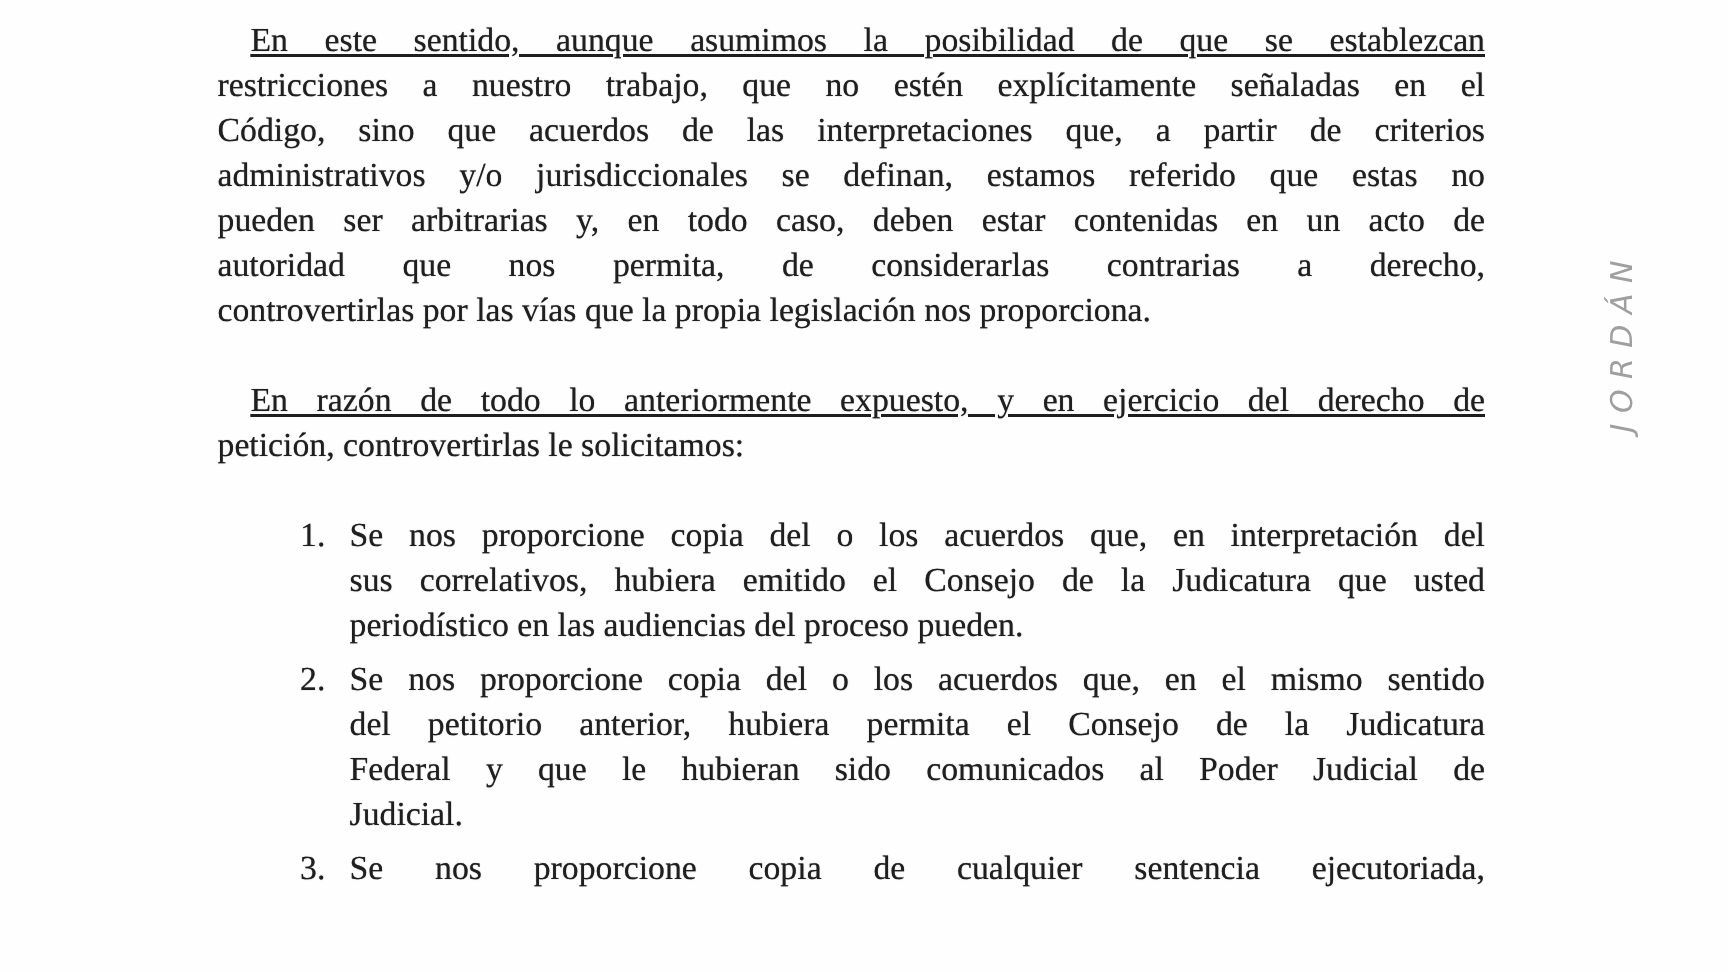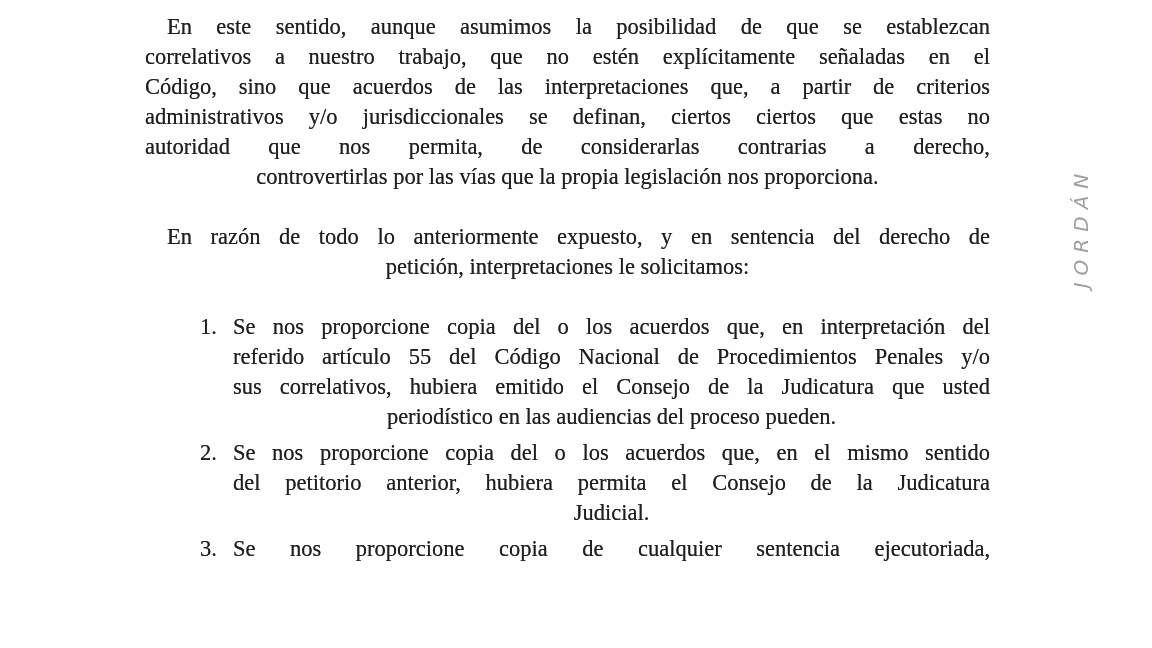--- a/index.html
+++ b/index.html
@@ -19,30 +19,31 @@
   .text-block {
     position: absolute;
     left: 145px;
     top: 12px;
     width: 845px;
   }
   .line {
     font-size: 22.5px;
     line-height: 30px;
     white-space: normal;
-    text-align: center;
+    text-align: left;
     text-shadow: 0 0 0.6px rgba(30,30,30,0.75);
   }
   .line.j {
     text-align: justify;
     -moz-text-align-last: justify;
     text-align-last: justify;
   }
   .line.indent {
     padding-left: 22px;
+    text-decoration: underline;
   }
   .para {
     margin-bottom: 30px;
   }
   .petition-list {
     margin: 0;
     padding: 0;
     list-style: none;
   }
   .petition-item {
@@ -84,49 +85,50 @@
 </style>
 </head>
 <body>
 
 <div class="page">
 
   <div class="text-block">
 
     <div class="para">
       <div class="line j indent">En este sentido, aunque asumimos la posibilidad de que se establezcan</div>
-      <div class="line j">correlativos a nuestro trabajo, que no estén explícitamente señaladas en el</div>
+      <div class="line j">restricciones a nuestro trabajo, que no estén explícitamente señaladas en el</div>
       <div class="line j">Código, sino que acuerdos de las interpretaciones que, a partir de criterios</div>
-      <div class="line j">administrativos y/o jurisdiccionales se definan, ciertos ciertos que estas no</div>
+      <div class="line j">administrativos y/o jurisdiccionales se definan, estamos referido que estas no</div>
+      <div class="line j">pueden ser arbitrarias y, en todo caso, deben estar contenidas en un acto de</div>
       <div class="line j">autoridad que nos permita, de considerarlas contrarias a derecho,</div>
       <div class="line">controvertirlas por las vías que la propia legislación nos proporciona.</div>
     </div>
 
     <div class="para">
-      <div class="line j indent">En razón de todo lo anteriormente expuesto, y en sentencia del derecho de</div>
-      <div class="line">petición, interpretaciones le solicitamos:</div>
+      <div class="line j indent">En razón de todo lo anteriormente expuesto, y en ejercicio del derecho de</div>
+      <div class="line">petición, controvertirlas le solicitamos:</div>
     </div>
 
     <ol class="petition-list">
 
       <li class="petition-item">
         <span class="petition-number">1.</span>
         <div class="petition-lines">
           <div class="line j">Se nos proporcione copia del o los acuerdos que, en interpretación del</div>
-          <div class="line j">referido artículo 55 del Código Nacional de Procedimientos Penales y/o</div>
           <div class="line j">sus correlativos, hubiera emitido el Consejo de la Judicatura que usted</div>
           <div class="line">periodístico en las audiencias del proceso pueden.</div>
         </div>
       </li>
 
       <li class="petition-item">
         <span class="petition-number">2.</span>
         <div class="petition-lines">
           <div class="line j">Se nos proporcione copia del o los acuerdos que, en el mismo sentido</div>
           <div class="line j">del petitorio anterior, hubiera permita el Consejo de la Judicatura</div>
+          <div class="line j">Federal y que le hubieran sido comunicados al Poder Judicial de</div>
           <div class="line">Judicial.</div>
         </div>
       </li>
 
       <li class="petition-item">
         <span class="petition-number">3.</span>
         <div class="petition-lines">
           <div class="line j">Se nos proporcione copia de cualquier sentencia ejecutoriada,</div>
         </div>
       </li>

